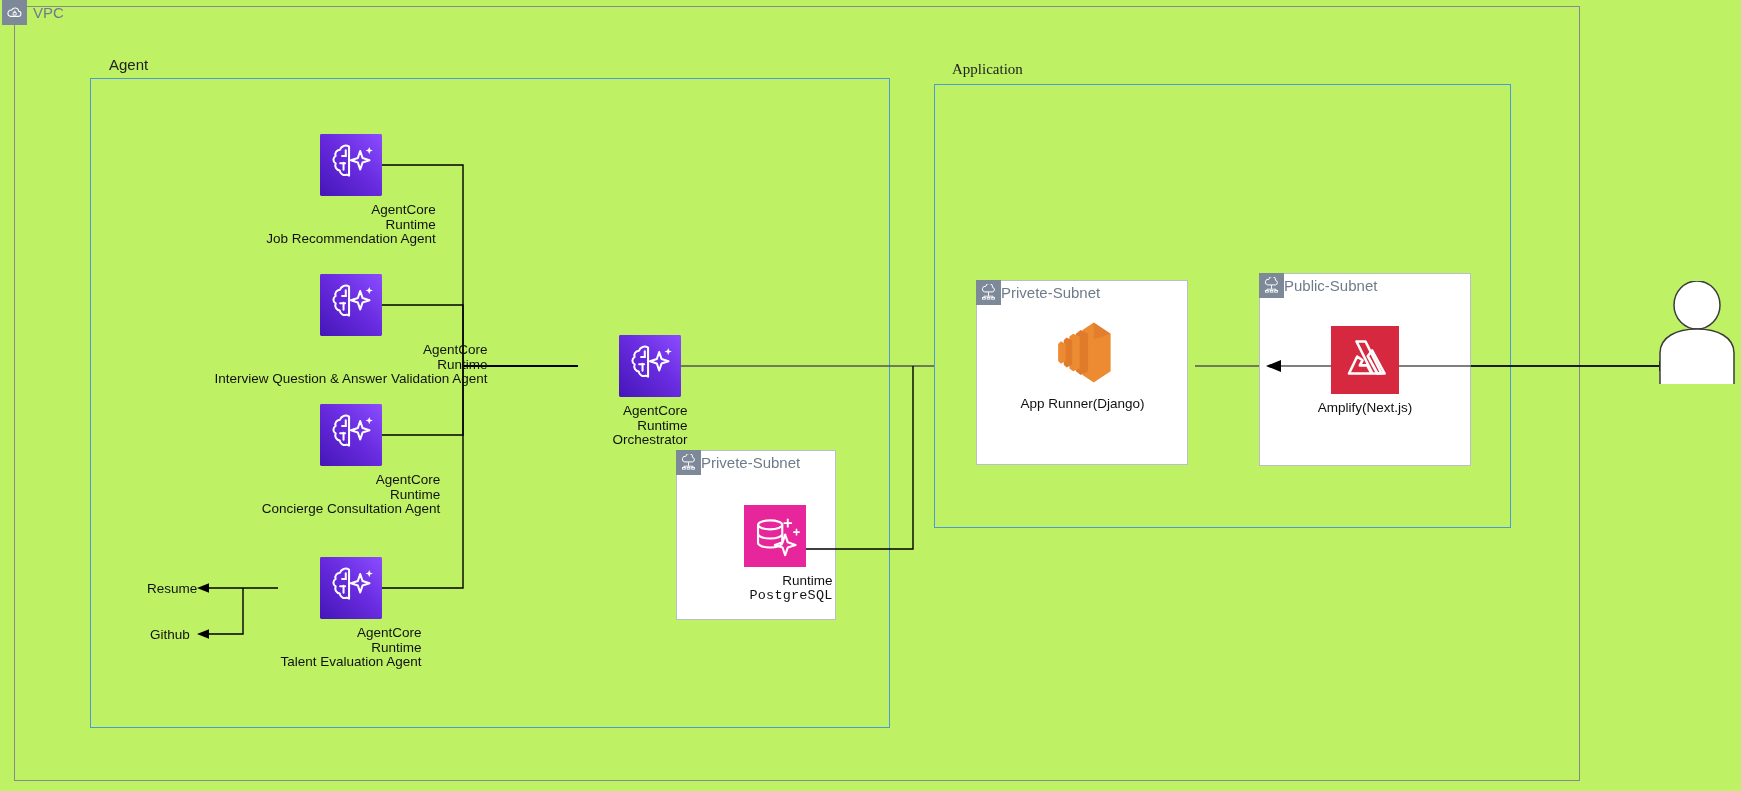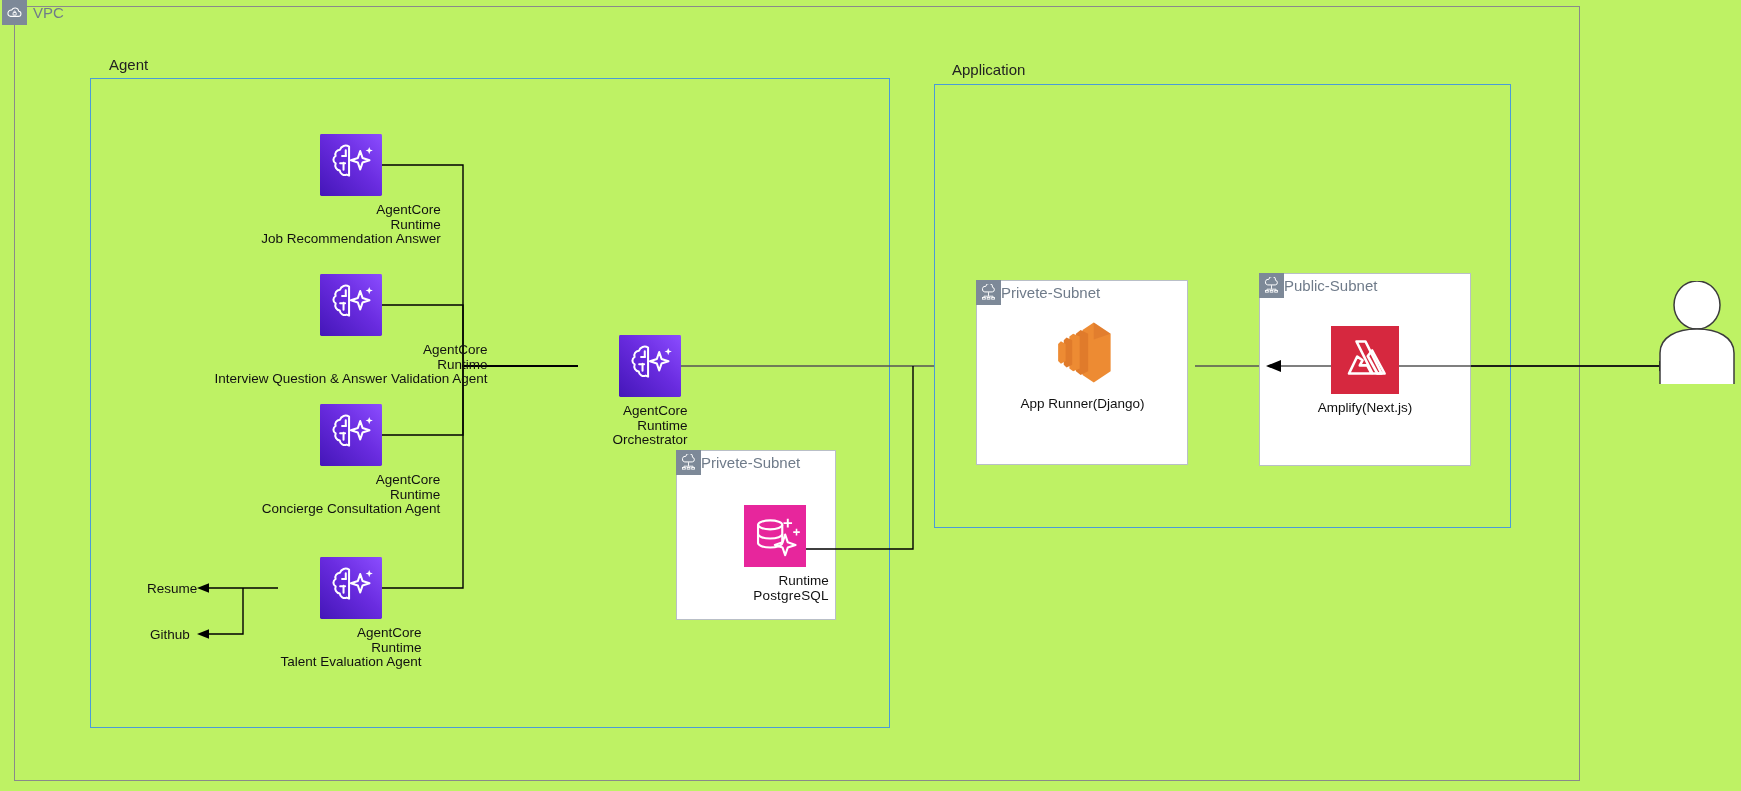--- a/index.html
+++ b/index.html
@@ -21,21 +21,21 @@
   
   .subnet{position:absolute;box-sizing:border-box;border:1px solid #b9bfc7;background:#fff;}
   .subnet-hdr{position:absolute;display:flex;align-items:center;gap:0;}
 
   
   .node{position:absolute;display:flex;flex-direction:column;align-items:center;}
   .icon{width:62px;height:62px;display:block;}
   .icon.sq{border-radius:2px;}
   .caption{margin-top:7px;font-size:13.5px;color:#111;text-align:right;line-height:14.5px;white-space:nowrap;}
   .caption .l{display:block;}
-  .caption .pg{font-family:Liberation Sans, sans-serif;letter-spacing:.2px;margin-left:32px;}
+  .caption .pg{font-family:Liberation Mono, monospace;letter-spacing:.2px;margin-left:32px;}
 
   
   .endlabel{position:absolute;font-size:13.5px;color:#111;white-space:nowrap;}
 
   
   #wires{position:absolute;left:0;top:0;width:1741px;height:791px;pointer-events:none;}
   #wires line,#wires polyline,#wires path{fill:none;stroke:#000;stroke-width:1.4;}
   #wires .gray{stroke:#555;stroke-width:1.6;}
   #wires .ahead{fill:#000;stroke:none;}
 
@@ -60,21 +60,21 @@
     </span>
     <span class="grp-label">VPC</span>
   </div>
 
   <div class="group group-blue" style="left:90px;top:78px;width:800px;height:650px;"></div>
   <div class="grp-hdr" style="left:109px;top:57px;">
     <span class="grp-label plain">Agent</span>
   </div>
 
   <div class="group group-blue" style="left:934px;top:84px;width:577px;height:444px;"></div>
-  <div class="grp-hdr" style="left:952px;top:62px;">
+  <div class="grp-hdr" style="left:952px;top:62px;font-family:Liberation Serif, serif;">
     <span class="grp-label plain">Application</span>
   </div>
 
   <div class="subnet" style="left:676px;top:450px;width:160px;height:170px;"></div>
   <div class="subnet-hdr" style="left:676px;top:450px;">
     <span class="chip">
       <svg width="17" height="17" viewBox="0 0 24 24">
         <path d="M6.6 11.2h10.8a3.3 3.3 0 0 0 .3-6.5A4.8 4.8 0 0 0 8.2 3.3a3.6 3.6 0 0 0-1.6 7.9z" fill="none" stroke="#fff" stroke-width="1.4" stroke-linejoin="round"></path>
         <path d="M12 11.6v4.1M5.6 19.3v-2.1h12.8v2.1M12 15.7v1.5" fill="none" stroke="#fff" stroke-width="1.3"></path>
         <rect x="3.6" y="19" width="3.9" height="2.4" fill="none" stroke="#fff" stroke-width="1.2"></rect>
@@ -159,21 +159,21 @@
           <path d="M30 13c-3.6-2.2-8.3-.6-9.4 3.2-3.4.2-5.6 3.4-4.5 6.5-2.9 1.8-3.1 6 .1 7.7-1.4 3.3.7 6.9 4.2 7.3.4 3.5 4 5.6 7.2 4.2l2.4 1.1V13z"></path>
           <path d="M22.8 22.7h4.1M20.8 30.3h5.1M26.6 16.8v6M24.3 29.6v7.4"></path>
         </g>
         <path d="M41.5 17.5l2.4 7.2 7.2 2.4-7.2 2.4-2.4 7.2-2.4-7.2-7.2-2.4 7.2-2.4z" fill="none" stroke="#fff" stroke-width="2.1" stroke-linejoin="round"></path>
         <path d="M50.8 13.4l1 2.7 2.7 1-2.7 1-1 2.7-1-2.7-2.7-1 2.7-1z" fill="#fff"></path>
       </svg>
     </span>
     <span class="caption">
       <span class="l">AgentCore</span>
       <span class="l">Runtime</span>
-      <span class="l">Job Recommendation Answer</span>
+      <span class="l">Job Recommendation Agent</span>
     </span>
   </div>
 
   <div class="node" style="left:281px;top:274px;width:140px;">
     <span class="icon sq">
       <svg width="62" height="62" viewBox="0 0 64 64">
         <rect width="64" height="64" rx="1.5" fill="url(#ac-grad)"></rect>
         <g fill="none" stroke="#fff" stroke-width="2.1" stroke-linejoin="round" stroke-linecap="round">
           <path d="M30 13c-3.6-2.2-8.3-.6-9.4 3.2-3.4.2-5.6 3.4-4.5 6.5-2.9 1.8-3.1 6 .1 7.7-1.4 3.3.7 6.9 4.2 7.3.4 3.5 4 5.6 7.2 4.2l2.4 1.1V13z"></path>
           <path d="M22.8 22.7h4.1M20.8 30.3h5.1M26.6 16.8v6M24.3 29.6v7.4"></path>

